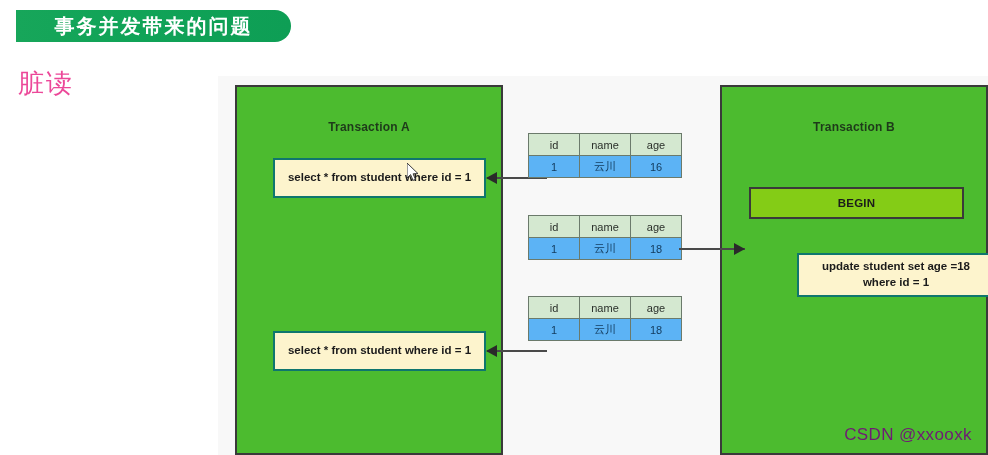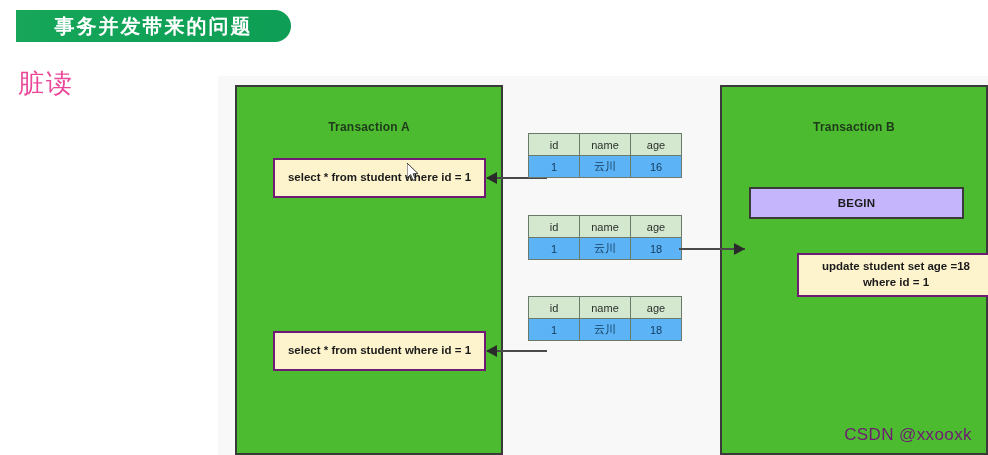--- a/index.html
+++ b/index.html
@@ -58,36 +58,36 @@
     text-align:center;
     color:#1e3a1a;
     font-size:12px;font-weight:700;
     letter-spacing:.2px;
   }
 
   
   .sqlbox{
     position:absolute;
     background:#fdf4cd;
-    border:2px solid #701a75;
+    border:2px solid #0f766e;
     box-sizing:border-box;
     display:flex;align-items:center;justify-content:center;
     text-align:center;
     color:#1b1b1b;
     font-size:11.5px;font-weight:700;
     line-height:1.35;
     padding:2px 6px;
   }
   .sql-a1{left:36px;top:71px;width:213px;height:40px;}
   .sql-a2{left:36px;top:244px;width:213px;height:40px;}
   .sql-b-update{left:27px;top:166px;width:198px;height:44px;margin-left:48px;}
 
   .orangebox{
     position:absolute;
-    background:#c4b5fd;
+    background:#84cc16;
     border:2px solid #3a3a3a;
     box-sizing:border-box;
     display:flex;align-items:center;justify-content:center;
     text-align:center;
     color:#1b1b1b;
     font-size:11.5px;font-weight:700;
     letter-spacing:.2px;
   }
   .ob-begin{left:27px;top:100px;width:215px;height:32px;}
   .ob-rollback{left:25px;top:290px;width:218px;height:42px;}

